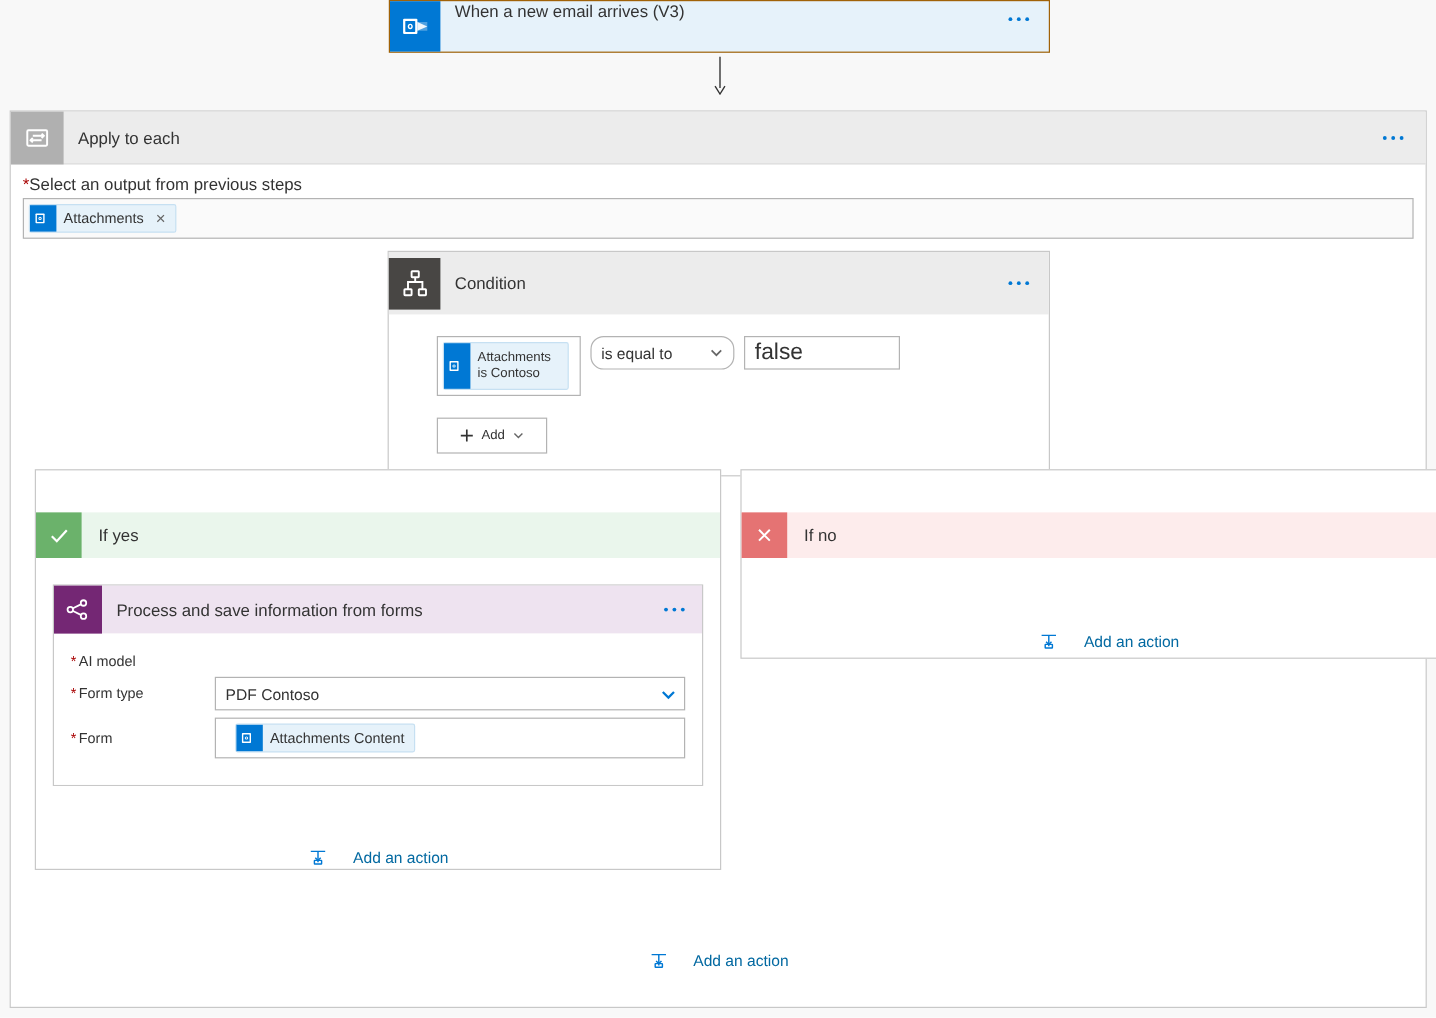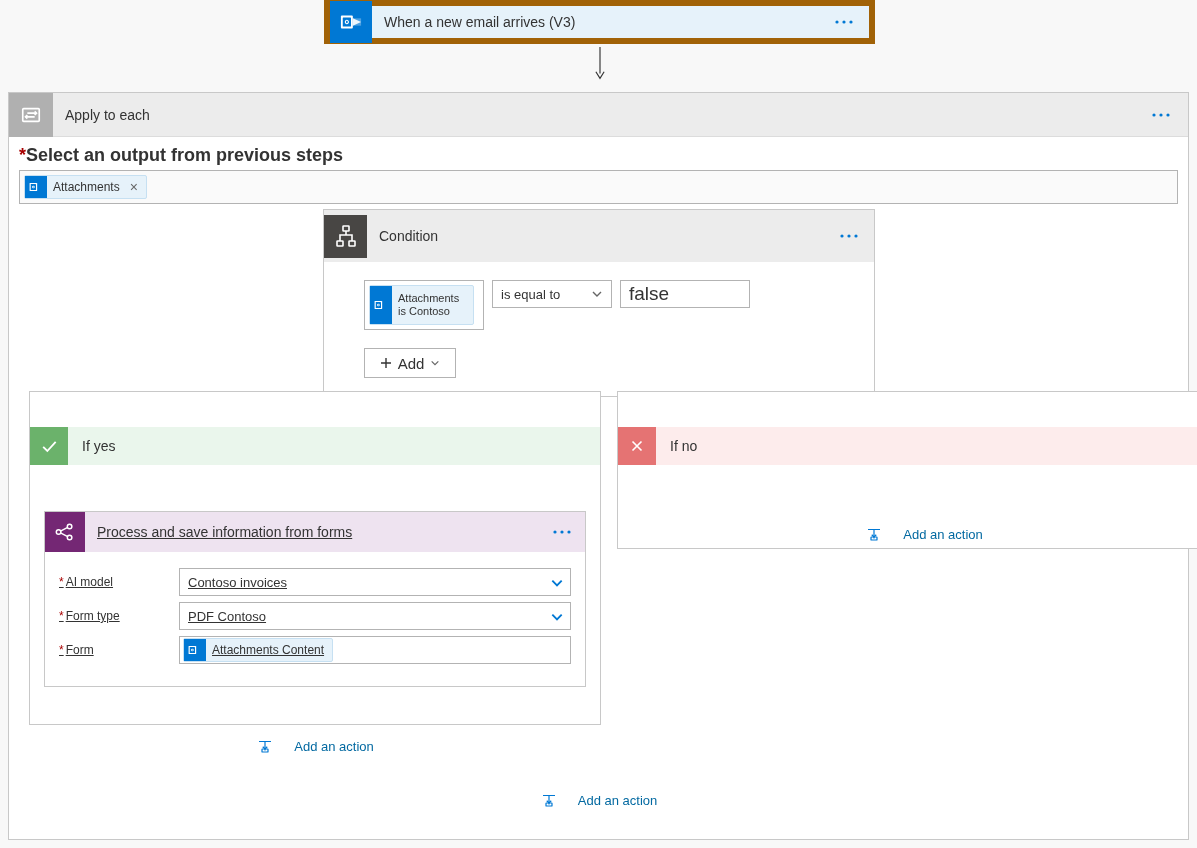--- a/index.html
+++ b/index.html
@@ -39,22 +39,22 @@
     border-radius: 2px;
   }
   .ellipsis-btn svg { fill: #0078d4; }
 
   
   .trigger-box {
     position: absolute;
     top: 0; left: 324px;
     width: 551px; height: 44px;
     background: #e6f2fa;
-    border: 6px solid #a16207;
-    display: flex; align-items: center;
+    border: 1px solid #a16207;
+    display: flex; align-items: flex-start;
     padding-right: 10px;
   }
   .trigger-icon {
     width: 42px; height: 42px;
     background: #0078d4;
     display: flex; align-items: center; justify-content: center;
     flex: 0 0 42px;
   }
 
   
@@ -75,24 +75,23 @@
   }
   .apply-header {
     background: #ececec;
     border-bottom: 1px solid #dcdcdc;
   }
   .apply-icon-box {
     background: #b0b0b0;
   }
 
   .select-note {
-    font-size: 18px;
+    font-size: 14px;
     color: #a80000;
     padding: 8px 10px 0 10px;
-    font-weight: bold;
   }
   .select-note .star { color: #a80000; }
   .select-note .lbl { color: #333; }
 
   .output-field {
     margin: 4px 10px 10px 10px;
     border: 1px solid #b3b3b3;
     padding: 4px;
     min-height: 34px;
     display: flex;
@@ -166,34 +165,34 @@
   .select-box {
     height: 28px;
     border: 1px solid #b3b3b3;
     background: #fff;
     display: flex; align-items: center;
     padding: 0 8px;
     font-size: 13px;
     justify-content: space-between;
     cursor: pointer;
   }
-  .select-box.w120 { width: 120px; }
+  .select-box.w120 { width: 120px; border-radius: 11px; }
   .chev {
     width: 12px; height: 12px;
     display: inline-block;
   }
 
   .add-btn {
     margin-top: 18px;
     width: 92px; height: 30px;
     border: 1px solid #b3b3b3;
     background: #fff;
     display: flex; align-items: center; justify-content: center;
     gap: 6px;
-    font-size: 15px;
+    font-size: 11px;
     cursor: pointer;
   }
 
   
   .branch {
     position: absolute;
     top: 298px;
     border: 1px solid #c8c8c8;
     background: #fff;
   }
@@ -213,23 +212,22 @@
     display: flex; align-items: center; justify-content: center;
   }
   .branch.yes .branch-icon-box { background: #6bb26b; }
   .branch.no  .branch-icon-box { background: #e57373; }
   .branch-title {
     padding-left: 14px; font-size: 14px;
   }
 
   
   .process-card {
-    margin: 46px 14px 0 14px;
+    margin: 22px 14px 0 14px;
     border: 1px solid #c8c8c8;
-    text-decoration: underline;
   }
   .process-header {
     height: 40px;
     background: #eee3f0;
     display: flex; align-items: center;
     padding-right: 8px;
   }
   .process-icon {
     width: 40px; height: 40px;
     background: #742774;
@@ -253,21 +251,21 @@
     flex: 1;
     height: 28px;
     border: 1px solid #b3b3b3;
     background: #fff;
     display: flex; align-items: center;
     padding: 0 8px;
     font-size: 13px;
     justify-content: space-between;
     cursor: pointer;
   }
-  .form-field.noninput { cursor: default; justify-content: flex-start; padding: 3px; gap: 6px;}
+  .form-field.noninput { cursor: default; justify-content: flex-start; padding: 16px; gap: 6px;}
 
   
   .add-action {
     display: flex; align-items: center; justify-content: center;
     gap: 20px;
     color: #0369a1;
     font-size: 13px;
     cursor: pointer;
   }
   .add-action-icon {
@@ -445,26 +443,20 @@
             <svg width="20" height="6" viewBox="0 0 20 6">
                 <circle cx="3" cy="3" r="1.6"></circle>
                 <circle cx="10" cy="3" r="1.6"></circle>
                 <circle cx="17" cy="3" r="1.6"></circle>
               </svg>
           </div>
         </div>
         <div class="process-body">
           <div class="form-row">
             <div class="form-label"><span class="req">*</span><span>AI model</span></div>
-            <div class="form-field">
-              <span>Contoso invoices</span>
-              <span class="chev"><svg viewBox="0 0 12 12" width="14" height="14">
-                    <path d="M2 4l4 4 4-4" fill="none" stroke="#0078d4" stroke-width="1.6"></path>
-                  </svg></span>
-            </div>
           </div>
           <div class="form-row">
             <div class="form-label"><span class="req">*</span><span>Form type</span></div>
             <div class="form-field">
               <span>PDF Contoso</span>
               <span class="chev"><svg viewBox="0 0 12 12" width="14" height="14">
                     <path d="M2 4l4 4 4-4" fill="none" stroke="#0078d4" stroke-width="1.6"></path>
                   </svg></span>
             </div>
           </div>

